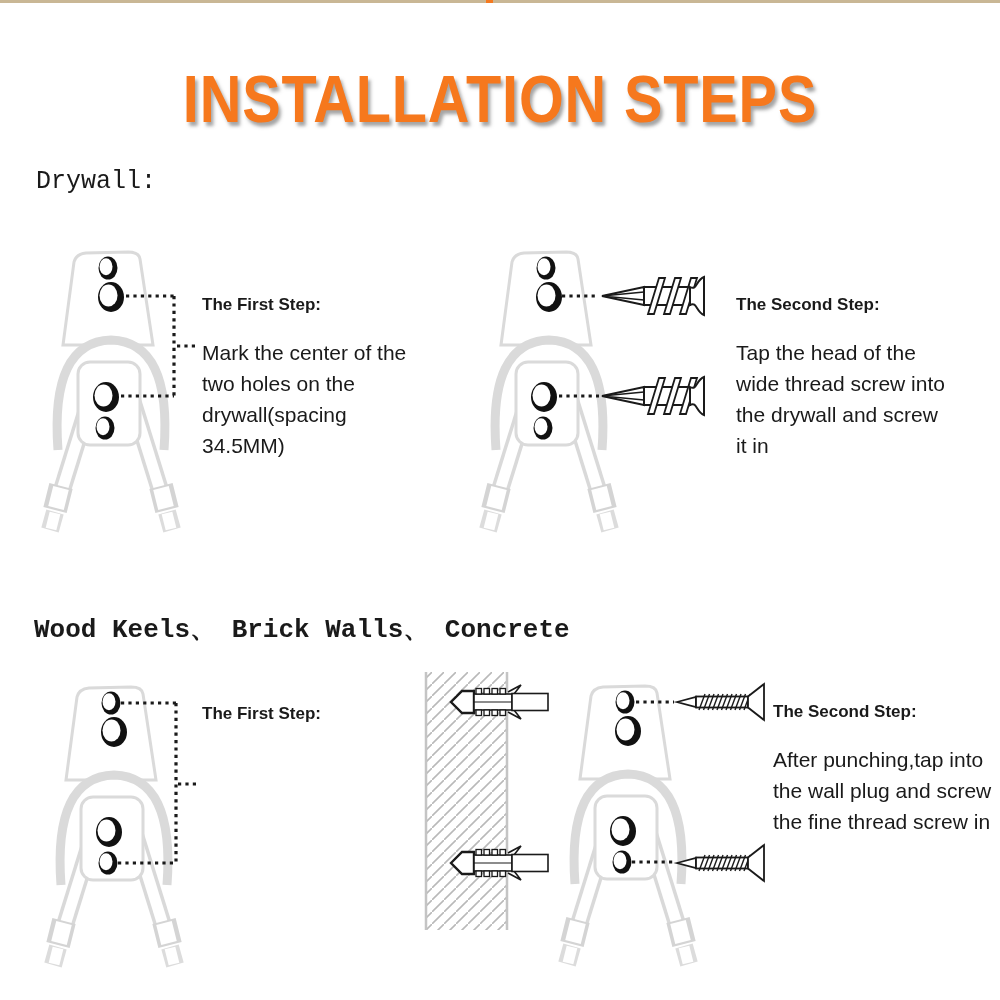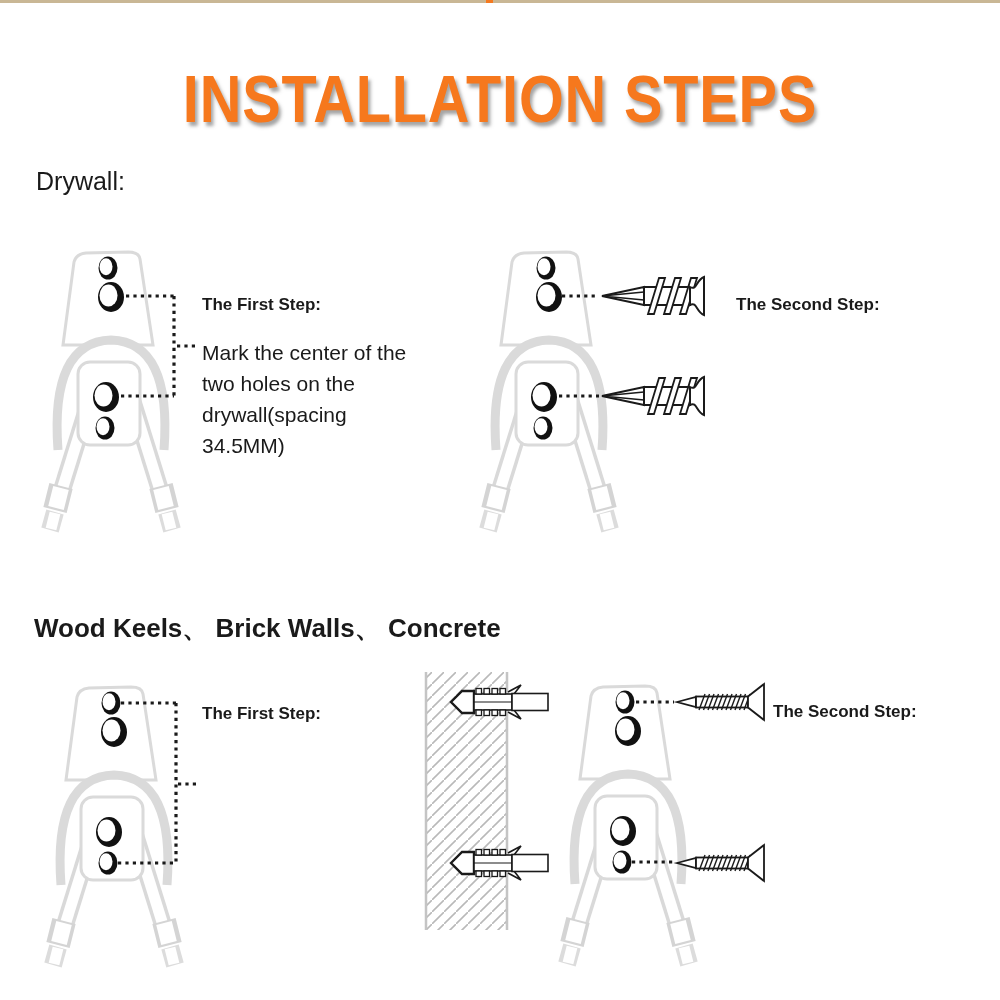--- a/index.html
+++ b/index.html
@@ -9,21 +9,21 @@
   }
   .top-border{position:absolute;left:0;top:0;width:1000px;height:3px;background:#c9b795;}
   .top-dot{position:absolute;left:486px;top:0;width:7px;height:3px;background:#f5791f;}
   .title{
     position:absolute;left:0;top:60px;width:1000px;margin:0;text-align:center;
     font-size:67px;font-weight:700;letter-spacing:1px;color:#f6781d;
     transform:scaleX(.86);transform-origin:center;
     text-shadow:3px 4px 4px rgba(90,90,90,.55);
     white-space:nowrap;
   }
-  .section-label{position:absolute;font-size:25px;font-weight:400;}
+  .section-label{position:absolute;font-size:25px;font-weight:400;font-family:Liberation Mono, monospace;}
   .section-label.bold{font-weight:700;font-size:26px;}
   .step-heading{font-size:17px;font-weight:700;line-height:30px;white-space:nowrap;}
   .step-body{font-size:21px;line-height:31px;margin-top:17px;}
   .step{position:absolute;}
   .art{position:absolute;left:0;top:0;}
 </style>
 </head>
 <body>
 
 <div class="canvas">
@@ -181,23 +181,25 @@
       </g>
   </svg>
 
   <div class="step" style="left:202px;top:290px;width:212px;">
     <div class="step-heading">The First Step:</div>
     <div class="step-body">Mark the center of the two holes on the drywall(spacing 34.5MM)</div>
   </div>
 
   <div class="step" style="left:736px;top:290px;width:212px;">
     <div class="step-heading">The Second Step:</div>
+    <div class="step-body">Tap the head of the wide thread screw into the drywall and screw it in</div>
   </div>
 
   <div class="step" style="left:202px;top:699px;width:212px;">
     <div class="step-heading">The First Step:</div>
   </div>
 
   <div class="step" style="left:773px;top:697px;width:222px;">
     <div class="step-heading">The Second Step:</div>
+    <div class="step-body">After punching,tap into the wall plug and screw the fine thread screw in</div>
   </div>
 
 </div>
 
 </body></html>

